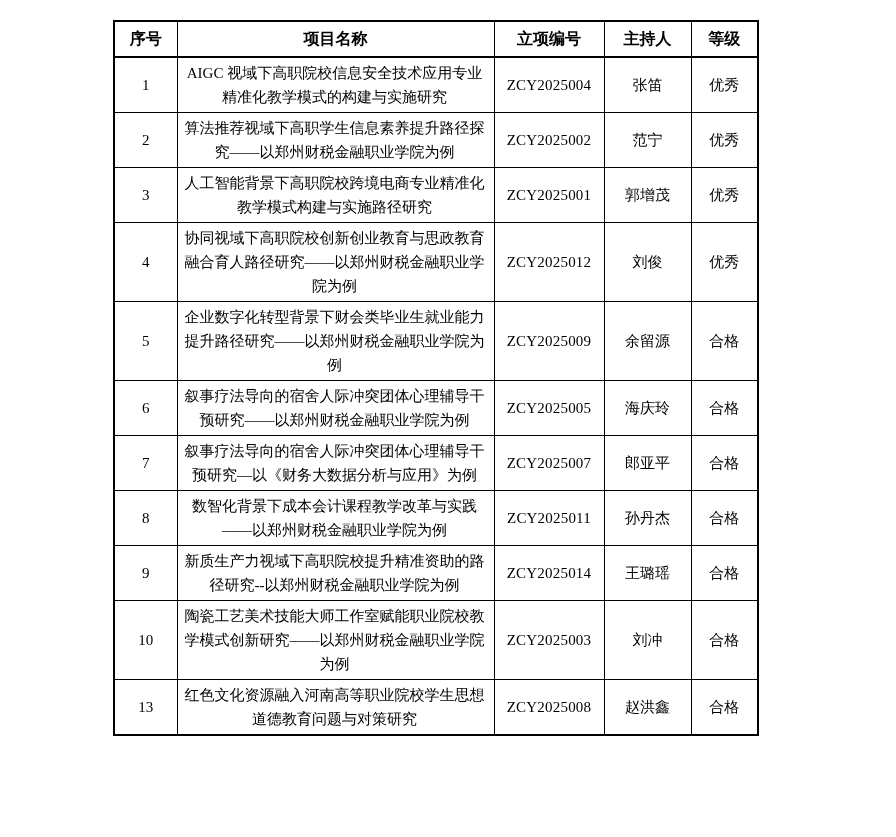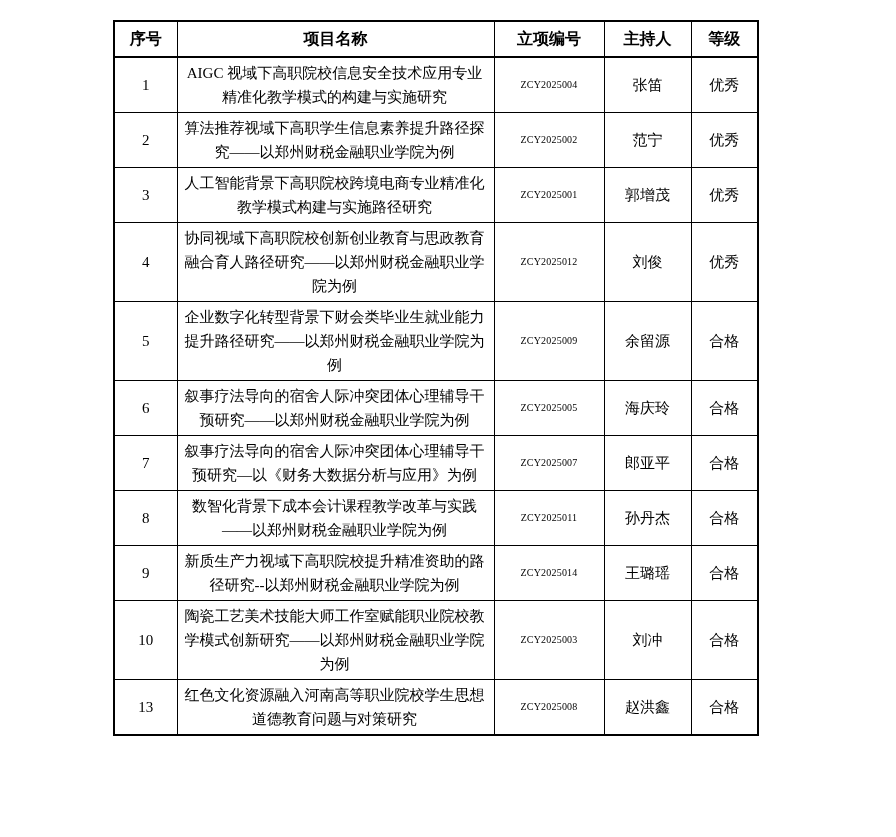--- a/index.html
+++ b/index.html
@@ -48,21 +48,21 @@
     text-align: center;
   }
   .project-table td.c-num {
     font-size: 15px;
   }
   .project-table td.c-title {
     text-align: center;
     padding: 3px 8px 3px 6px;
   }
   .project-table td.c-code {
-    font-size: 10px;
+    font-size: 15px;
     letter-spacing: 0.2px;
     margin-left: 21px;
   }
   col.col-num    { width: 63px; }
   col.col-title  { width: 317px; }
   col.col-code   { width: 110px; }
   col.col-leader { width: 87px; }
   col.col-grade  { width: 67px; }
 </style>
 </head>

